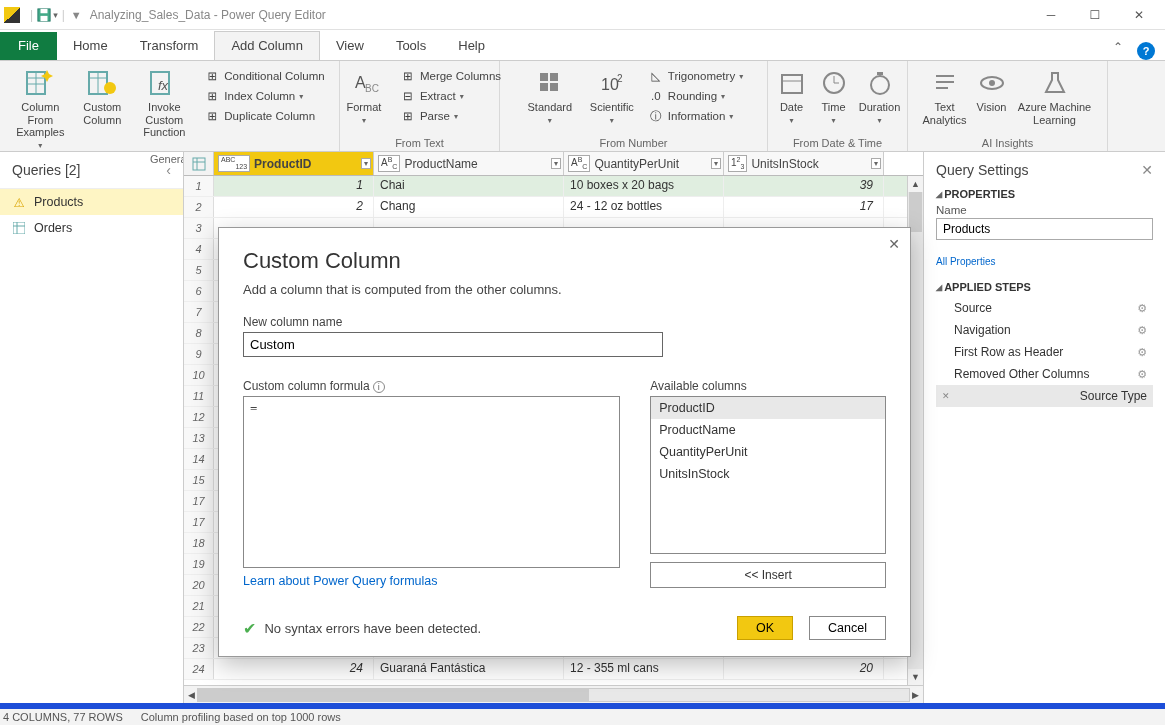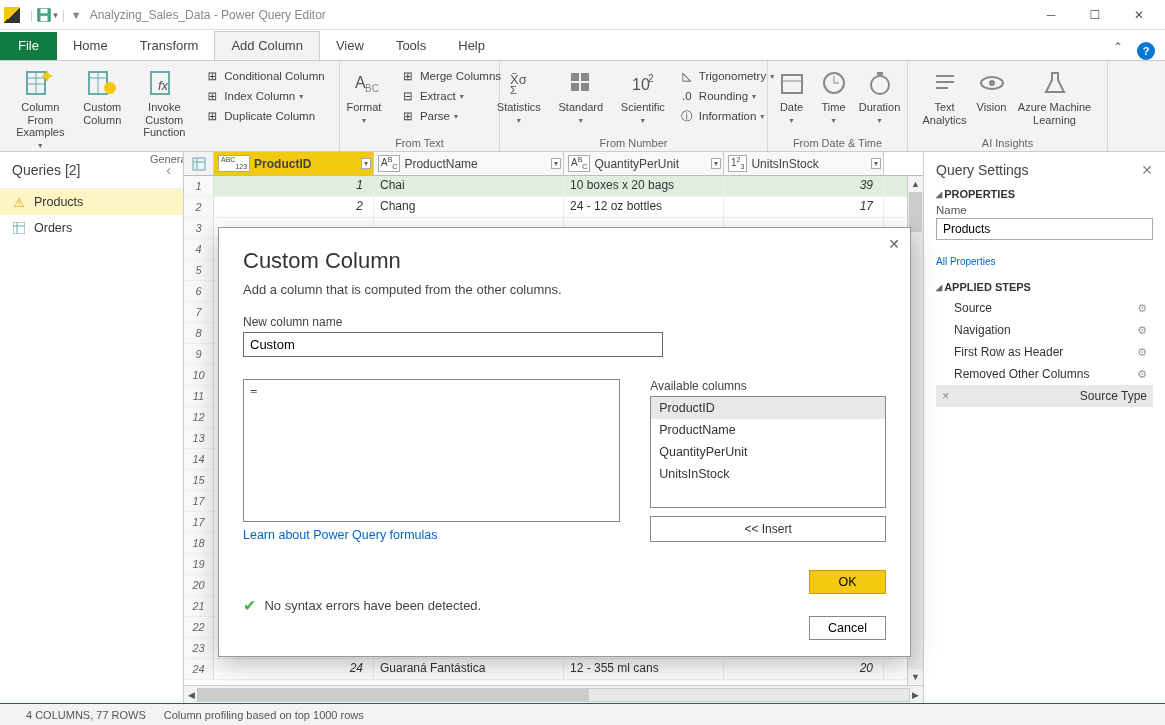--- a/index.html
+++ b/index.html
@@ -78,21 +78,21 @@
 .settings-pane .field-label { font-size: 11.5px; color: #555; margin-bottom:2px;}
 .settings-pane input[type=text] { width: 100%; padding: 3px 6px; font-size: 12px; border:1px solid #aaa;}
 .settings-pane .link { color: #0066cc; font-size: 10px; margin-top:16px; display:block;}
 .steps { margin-top:4px; }
 .steps .step { padding: 4px 6px 4px 18px; font-size: 12px; color: #333; display:flex; justify-content:space-between; align-items:center;}
 .steps .step .gear { color:#999; font-size:11px;}
 .steps .step.active { background: #e8e8e8; }
 .steps .step.active::before { content:"✕"; font-size:9px; color:#888; position:relative; left:-12px; margin-right:-9px;}
 
 
-.statusbar { position: absolute; bottom: 0; left: 0; right: 0; height: 22px; background: #f3f3f3; border-top: 1px solid #1d4ed8; display: flex; align-items: center; padding: 0 26px; font-size: 11px; color: #555; }
+.statusbar { position: absolute; bottom: 0; left: 0; right: 0; height: 22px; background: #f3f3f3; border-top: 6px solid #1d4ed8; display: flex; align-items: center; padding: 0 3px; font-size: 11px; color: #555; }
 .statusbar .right { margin-left: auto; }
 
 
 .dialog { position: absolute; left: 218px; top: 227px; width: 693px; height: 430px; background: #fff; border: 1px solid #999; box-shadow: 0 8px 24px rgba(0,0,0,0.25); z-index: 50; padding: 20px 24px 16px; display:flex; flex-direction:column;}
 .dialog .close-x { position:absolute; top:8px; right:10px; font-size:14px; color:#666; cursor:pointer;}
 .dialog h1 { font-size: 22px; font-weight: normal; color: #333; margin-bottom: 8px; }
 .dialog .desc { font-size: 13px; color: #444; margin-bottom: 18px; }
 .dialog .form-row { display: flex; gap: 30px; flex:1;}
 .dialog .left-col { flex: 1.6; display:flex; flex-direction:column;}
 .dialog .right-col { flex: 1; display:flex; flex-direction:column;}
@@ -100,21 +100,21 @@
 .dialog input[type=text] { width:100%; padding:4px 6px; font-size:13px; border:1px solid #666;}
 .dialog textarea { width:100%; flex:1; padding:4px 6px; font-size:13px; border:1px solid #888; resize:none; font-family:"Segoe UI";}
 .dialog .avail-list { border:1px solid #888; flex:1; overflow:auto;}
 .dialog .avail-list .item { padding:4px 8px; font-size:12.5px;}
 .dialog .avail-list .item.sel { background:#e8e8e8;}
 .dialog .insert-btn { margin-top:8px; padding:5px; border:1px solid #888; text-align:center; font-size:12px;}
 .dialog .link { color:#0066cc; font-size:12.5px; margin-top:6px; display:block;}
 .dialog .footer { display:flex; align-items:center; margin-top:16px; padding-top:12px;}
 .dialog .footer .status { display:flex; align-items:center; gap:8px; font-size:13px; color:#444;}
 .dialog .footer .status .check { color:#4caf50; font-size:16px;}
-.dialog .footer .btns { margin-left:auto; display:flex; gap:22px;flex-direction:column;}
+.dialog .footer .btns { margin-left:auto; display:flex; gap:16px;}
 .dialog .footer button { padding:4px 18px; font-size:12.5px; border:1px solid #888; background:#fff;}
 .dialog .footer button.primary { background:#f2c811; border-color:#c9a000;}
 .info-ico { display:inline-block;width:12px;height:12px;border:1px solid #888;border-radius:50%;font-size:9px;line-height:11px;text-align:center;color:#666;margin-left:3px;}
 
 svg { display:block; }
 </style>
 </head>
 <body>
 
 <div class="titlebar">
@@ -233,29 +233,20 @@
       </div>
     </div>
     <div class="group-label">From Text</div>
   </div>
 
   <div class="ribbon-group" style="width:268px">
     <div class="group-body">
       <div class="big-btn dd">
           <span class="ico">
             <svg width="26" height="26">
-              <text x="4" y="14" font-size="13" fill="#555">X̄σ</text>
-              <text x="4" y="24" font-size="11" fill="#555">Σ</text>
-            </svg>
-          </span>
-          <span>Statistics</span>
-        </div>
-      <div class="big-btn dd">
-          <span class="ico">
-            <svg width="26" height="26">
               <rect x="3" y="3" width="8" height="8" fill="#888"></rect>
               <rect x="13" y="3" width="8" height="8" fill="#888"></rect>
               <rect x="3" y="13" width="8" height="8" fill="#888"></rect>
               <rect x="13" y="13" width="8" height="8" fill="#888"></rect>
             </svg>
           </span>
           <span>Standard</span>
         </div>
       <div class="big-btn dd">
           <span class="ico">
@@ -635,20 +626,21 @@
 <div class="dialog">
   <div class="close-x">✕</div>
   <h1>Custom Column</h1>
   <div class="desc">Add a column that is computed from the other columns.</div>
   <div style="margin-bottom:22px">
     <label>New column name</label>
     <input type="text" style="width: 420px;" value="Custom">
   </div>
   <div class="form-row">
     <div class="left-col">
+      <label><span>Custom column formula</span><span class="info-ico">i</span></label>
       <textarea style="">=</textarea>
       <a class="link">Learn about Power Query formulas</a>
     </div>
     <div class="right-col">
       <label>Available columns</label>
       <div class="avail-list" id="avail-list">
           <div class="item sel">ProductID</div>
           <div class="item">ProductName</div>
           <div class="item">QuantityPerUnit</div>
           <div class="item">UnitsInStock</div>

